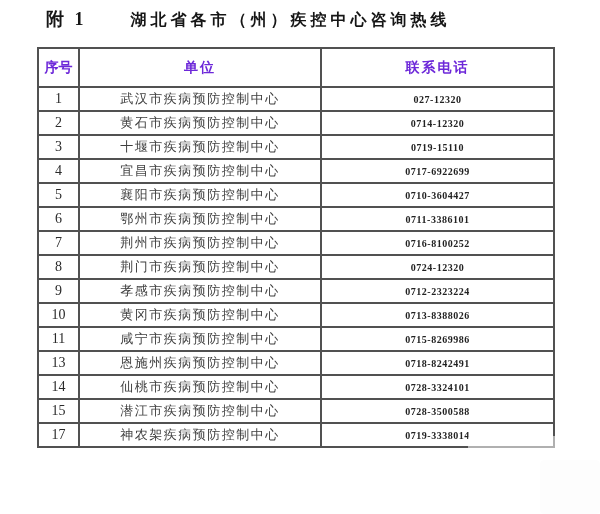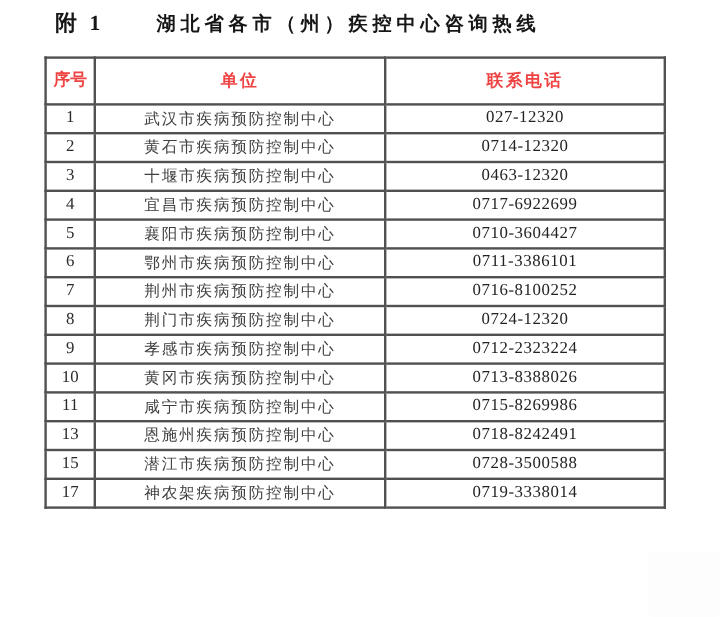--- a/index.html
+++ b/index.html
@@ -50,43 +50,44 @@
     padding: 0;
     overflow: hidden;
   }
   col.c-no    { width: 41px;  }
   col.c-unit  { width: 242px; }
   col.c-phone { width: 233px; }
   thead tr { height: 39px; }
   thead th {
     font-size: 14px;
     font-weight: bold;
-    color: #ef4444;
+    color: #6d28d9;
     letter-spacing: 2px;
   }
   th.seq-header {
     line-height: 1.25;
     letter-spacing: 0;
     word-break: break-all;
     padding: 0 11px;
   }
   tbody tr { height: 24px; }
   td.cell-no {
     font-size: 14px;
     color: #2a2a2a;
   }
   td.cell-unit {
     font-size: 13px;
     letter-spacing: 1.5px;
     color: #404040;
   }
   td.cell-phone {
-    font-size: 14px;
+    font-size: 10px;
     letter-spacing: 0.5px;
     color: #222222;
+    font-weight: bold;
   }
   
   .watermark-corner {
     position: absolute;
     right: 0;
     bottom: 0;
     width: 132px;
     height: 78px;
     background: rgba(255, 255, 255, 0.55);
     pointer-events: none;
@@ -143,21 +144,21 @@
         <td class="cell-phone">027-12320</td>
       </tr>
       <tr>
         <td class="cell-no">2</td>
         <td class="cell-unit">黄石市疾病预防控制中心</td>
         <td class="cell-phone">0714-12320</td>
       </tr>
       <tr>
         <td class="cell-no">3</td>
         <td class="cell-unit">十堰市疾病预防控制中心</td>
-        <td class="cell-phone">0463-12320</td>
+        <td class="cell-phone">0719-15110</td>
       </tr>
       <tr>
         <td class="cell-no">4</td>
         <td class="cell-unit">宜昌市疾病预防控制中心</td>
         <td class="cell-phone">0717-6922699</td>
       </tr>
       <tr>
         <td class="cell-no">5</td>
         <td class="cell-unit">襄阳市疾病预防控制中心</td>
         <td class="cell-phone">0710-3604427</td>
@@ -191,20 +192,25 @@
         <td class="cell-no">11</td>
         <td class="cell-unit">咸宁市疾病预防控制中心</td>
         <td class="cell-phone">0715-8269986</td>
       </tr>
       <tr>
         <td class="cell-no">13</td>
         <td class="cell-unit">恩施州疾病预防控制中心</td>
         <td class="cell-phone">0718-8242491</td>
       </tr>
       <tr>
+        <td class="cell-no">14</td>
+        <td class="cell-unit">仙桃市疾病预防控制中心</td>
+        <td class="cell-phone">0728-3324101</td>
+      </tr>
+      <tr>
         <td class="cell-no">15</td>
         <td class="cell-unit">潜江市疾病预防控制中心</td>
         <td class="cell-phone">0728-3500588</td>
       </tr>
       <tr>
         <td class="cell-no">17</td>
         <td class="cell-unit">神农架疾病预防控制中心</td>
         <td class="cell-phone">0719-3338014</td>
       </tr>
     </tbody>

